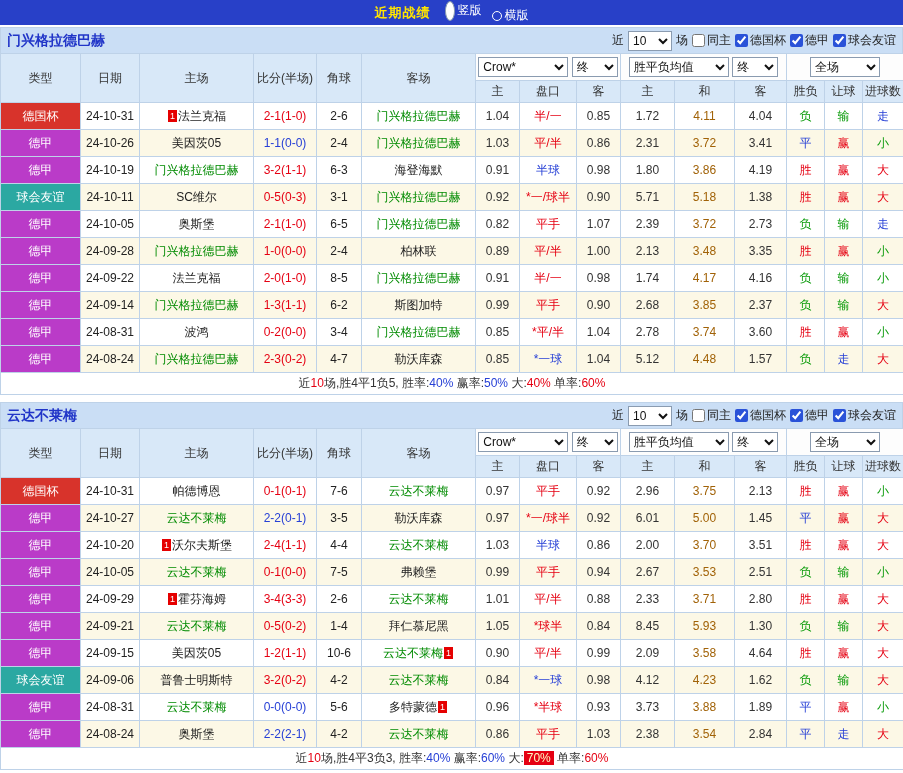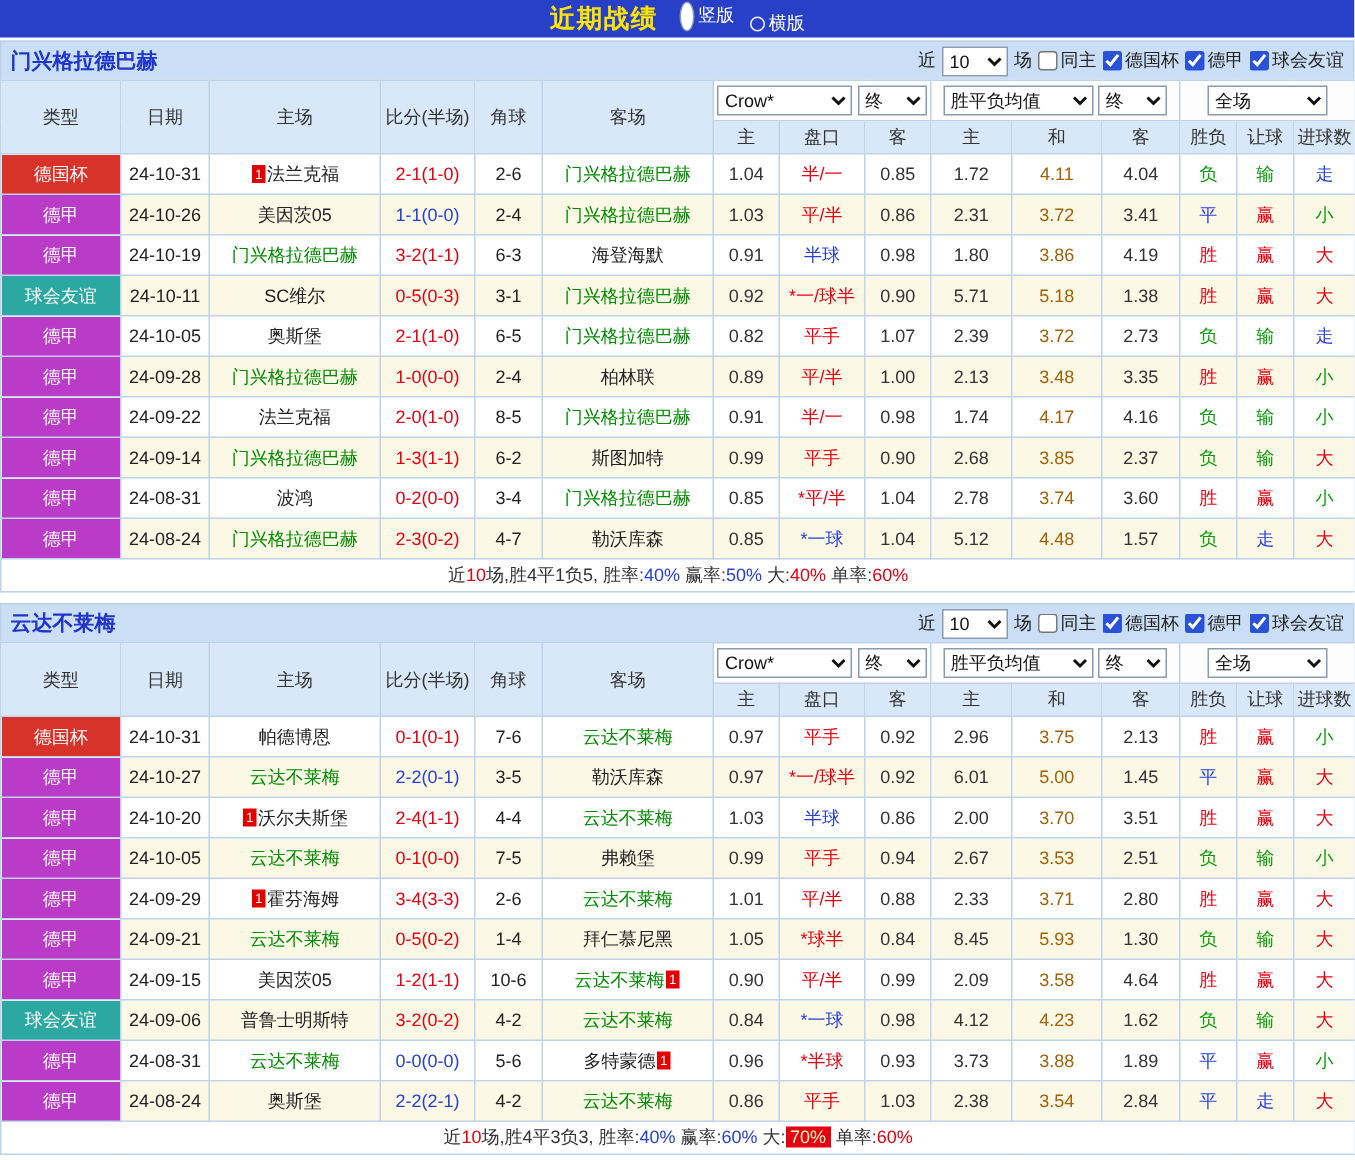--- a/index.html
+++ b/index.html
@@ -1,34 +1,34 @@
 <!DOCTYPE html>
 <html><head>
 <meta charset="utf-8">
 <style>
   *{box-sizing:border-box;margin:0;padding:0}
   html,body{background:#fff}
   body{width:903px;font-family:"Liberation Sans","DejaVu Sans",sans-serif;font-size:12px;color:#222}
 
   
   .topbar{height:25px;background:#2840C8;display:flex;align-items:center;justify-content:center;gap:4px}
-  .topbar-title{color:#FFE400;font-weight:bold;font-size:17px;letter-spacing:1px}
+  .topbar-title{color:#FFE400;font-weight:bold;font-size:13px;letter-spacing:1px}
   .vopt{display:inline-flex;align-items:center;gap:3px;color:#fff;margin-left:10px;cursor:pointer}
   .radio{width:10px;height:10px;border-radius:50%;border:1px solid #fff;display:inline-block}
   .radio.sel{background:#fff}
 
   
   .section{margin-top:2px}
   .section + .section{margin-top:7px}
   .sec-head{height:26px;background:#CADEF5;border:1px solid #BED2E8;border-bottom:none;
             display:flex;align-items:center;justify-content:space-between;padding:0 6px}
   .team{color:#2135C8;font-weight:bold;font-size:14px}
   .filters{display:flex;align-items:center;gap:4px;color:#222}
   .sel{font-size:12px;height:20px;border:1px solid #8A9BB0;background:#fff;color:#111}
-  .w44{width:46px}.w68{width:90px}.w100{width:100px}.w64{width:80px}.wcount{width:44px}
+  .w44{width:46px}.w68{width:90px}.w100{width:100px}.w64{width:70px}.wcount{width:44px}
   .cbx{display:inline-flex;align-items:center;gap:2px;cursor:pointer}
   .cbx input{width:13px;height:13px;accent-color:#2A52D8;margin:0}
 
   
   table{border-collapse:collapse;width:903px;table-layout:fixed}
   th,td{border:1px solid #BED2E8;text-align:center;overflow:hidden;white-space:nowrap;padding:0 1px}
   thead th{background:#D8E8F8;font-weight:normal;color:#333}
   .hrow1 th{height:27px}
   .hrow1 th.selth{background:#FDFDFD}
   .hrow2 th{height:22px}

